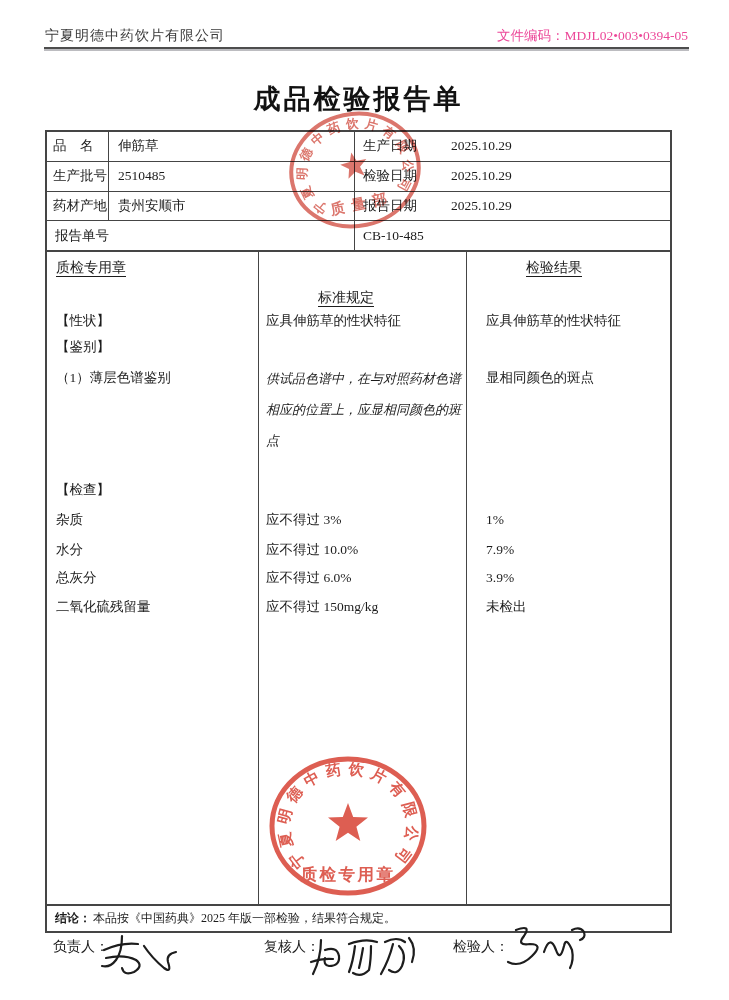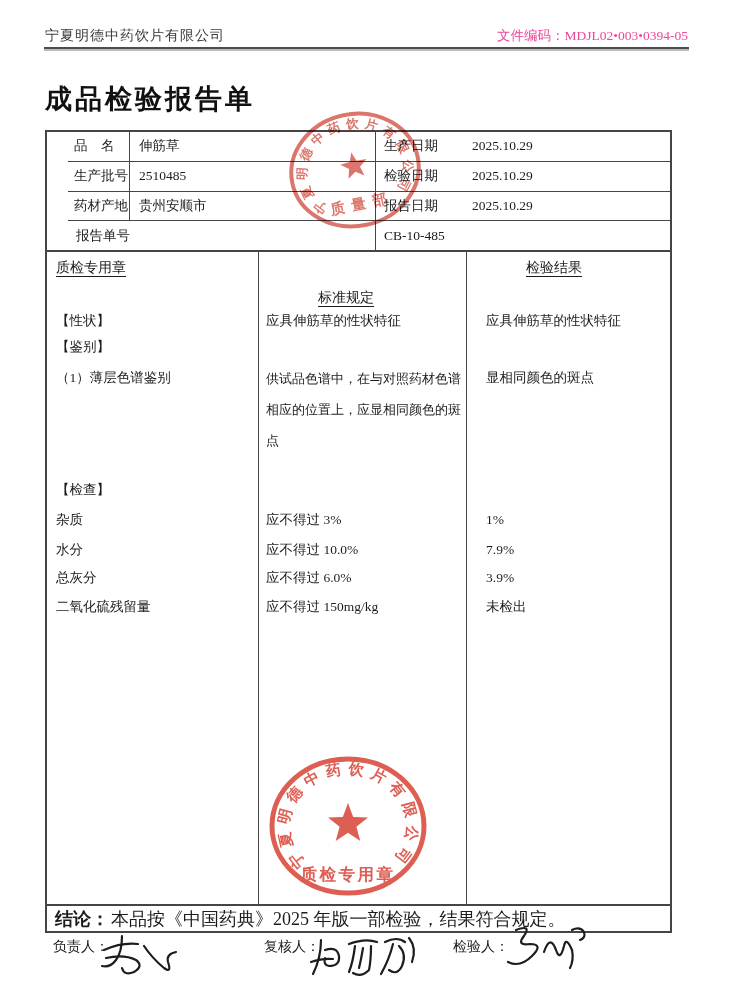--- a/index.html
+++ b/index.html
@@ -7,25 +7,25 @@
     width:729px;height:1000px;position:relative;background:#ffffff;
     font-family:"Liberation Serif","DejaVu Serif",serif;
     color:#1c1c1c;overflow:hidden;
   }
   .abs{position:absolute;}
   
   .hdr-left{left:45px;top:27px;font-size:14px;color:#3a3a3a;letter-spacing:1px;}
   .hdr-right{right:41px;top:27px;font-size:13.5px;color:#ec4899;}
   .top-rule{left:44px;top:47px;width:645px;height:4px;
     background:linear-gradient(to bottom,#4d4d4d 0 45%,#bcbcc0 45% 100%);}
-  .doc-title{left:45px;top:81px;width:627px;text-align:left;
+  .doc-title{left:45px;top:81px;width:627px;text-align:center;
     font-size:27px;font-weight:bold;letter-spacing:3px;color:#111;}
   
   .info-table{left:45px;top:130px;width:627px;height:122px;
-    border:2px solid #454545;box-sizing:border-box;display:flex;flex-direction:column;padding-left:21px;}
+    border:2px solid #454545;box-sizing:border-box;display:flex;flex-direction:column;}
   .i-row{flex:1;display:flex;border-top:1px solid #454545;font-size:13.5px;}
   .i-row:first-child{border-top:none;}
   .i-label{width:62px;border-right:1px solid #454545;box-sizing:border-box;
     display:flex;align-items:center;padding-left:6px;}
   .i-value{width:246px;border-right:1px solid #454545;box-sizing:border-box;
     display:flex;align-items:center;padding-left:9px;}
   .i-right{flex:1;display:flex;align-items:center;padding-left:8px;}
   .i-right .rlabel{width:88px;}
   .i-left4{width:308px;border-right:1px solid #454545;box-sizing:border-box;
     display:flex;align-items:center;padding-left:8px;}
@@ -36,25 +36,25 @@
   .vline{position:absolute;top:0;bottom:0;width:1px;background:#454545;}
   .v1{left:211px;} .v2{left:419px;}
   .m-row{position:absolute;left:0;right:0;display:flex;align-items:flex-start;line-height:20px;}
   .mc1{width:211px;padding-left:9px;box-sizing:border-box;}
   .mc2{width:208px;padding-left:8px;box-sizing:border-box;}
   .mc3{flex:1;padding-left:20px;box-sizing:border-box;}
   .col-head{font-size:14px;}
   .col-head .u{text-decoration:underline;text-underline-offset:4px;}
   .ch2{display:inline-block;width:100%;text-align:center;transform:translateX(-20px);margin-top:30px;}
   .ch3{display:inline-block;width:100%;text-align:center;transform:translateX(-24px);}
-  .wrap3{font-size:13px;line-height:31px;margin-top:-5px;}
+  .wrap3{font-size:13px;line-height:31px;margin-top:-5px;font-style:italic;}
   
   .conclusion{left:45px;top:905px;width:627px;height:28px;box-sizing:border-box;
     border:2px solid #454545;border-top:1px solid #454545;
-    display:flex;align-items:center;padding-left:8px;font-size:18px;}
+    display:flex;align-items:center;padding-left:8px;font-size:12px;}
   .conclusion .b{font-weight:bold;margin-right:2px;}
   .sig-label{font-size:14px;top:938px;}
   .sl1{left:53px;} .sl2{left:264px;} .sl3{left:453px;}
   .sig{stroke:#1d1d1d;stroke-width:2.2;fill:none;stroke-linecap:round;stroke-linejoin:round;}
   
   .stamp{mix-blend-mode:multiply;pointer-events:none;}
   .stamp-top{left:282px;top:106px;opacity:.74;}
   .stamp-bottom{left:266px;top:754px;opacity:.88;}
 </style>
 </head>

